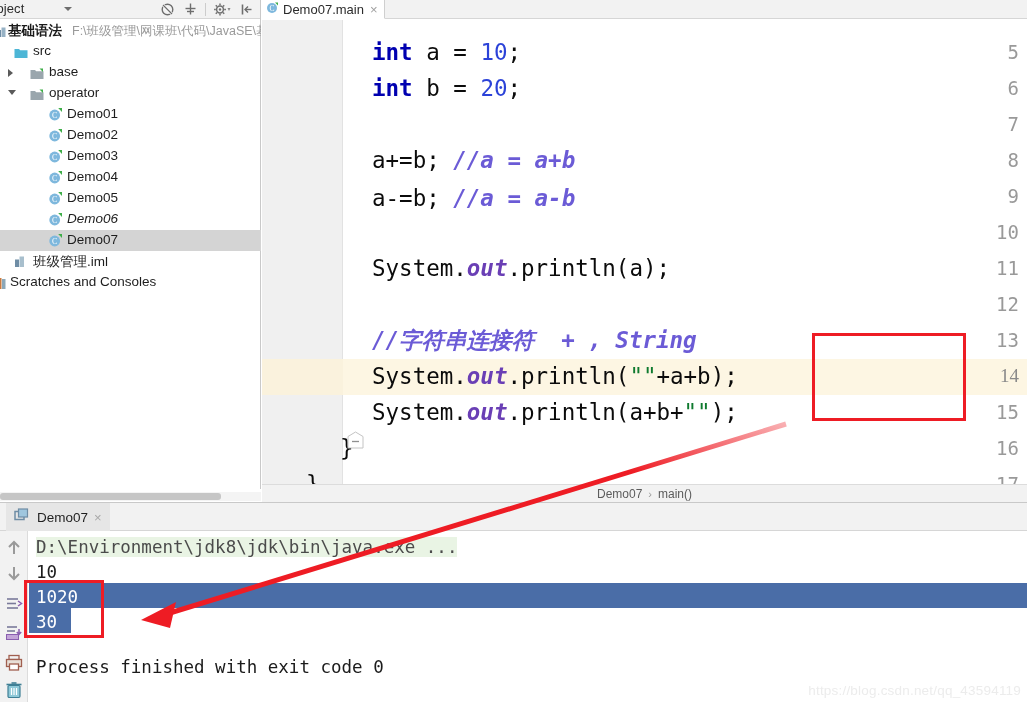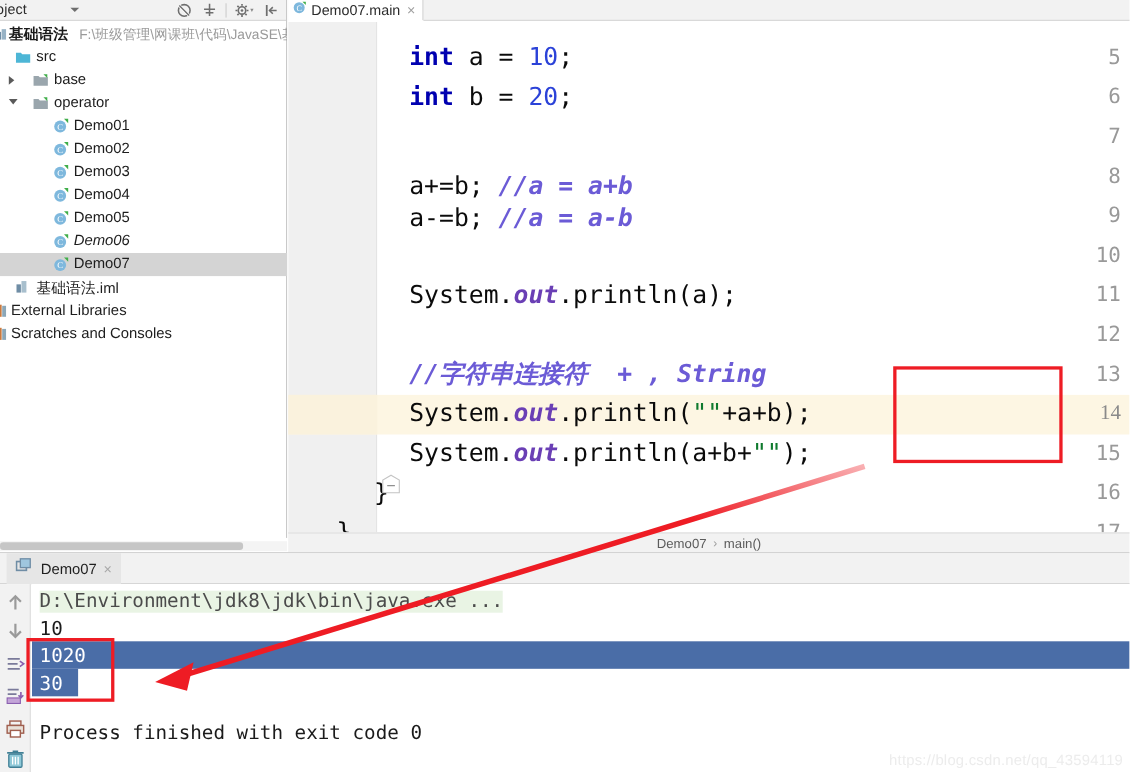--- a/index.html
+++ b/index.html
@@ -427,29 +427,21 @@
               <text x="6.7" y="11" font-size="8" font-family="Liberation Serif, serif" fill="#ffffff" text-anchor="middle">C</text>
               <path d="M10.2 1 L14 1 L14 5 Z" fill="#3fae49"></path>
             </svg></span>
           <span class="tree-label" style="left: 67px;">Demo07</span>
         </div>
         <div class="tree-row">
           <span class="class-ico" style="left: 14px;"><svg width="14" height="13" viewBox="0 0 14 13">
               <rect x="1" y="4.5" width="4" height="7.5" fill="#6f8da5"></rect>
               <rect x="5.5" y="1.5" width="4.5" height="10.5" fill="#a8bfcd"></rect>
             </svg></span>
-          <span class="tree-label" style="left: 33px;">基础语法.iml</span>
-        </div>
-        <div class="tree-row">
-          <span class="lib-ico"><svg width="13" height="13" viewBox="0 0 13 13">
-              <rect x="1" y="1" width="3" height="11" fill="#b0522c"></rect>
-              <rect x="4.5" y="1" width="3" height="11" fill="#c97a3f"></rect>
-              <rect x="8" y="2" width="3.5" height="10" fill="#8ba7b8"></rect>
-            </svg></span>
-          <span class="tree-label" style="left: 10px;">External Libraries</span>
+          <span class="tree-label" style="left: 33px;">班级管理.iml</span>
         </div>
         <div class="tree-row">
           <span class="lib-ico"><svg width="13" height="13" viewBox="0 0 13 13">
               <rect x="1" y="1" width="3" height="11" fill="#b0522c"></rect>
               <rect x="4.5" y="1" width="3" height="11" fill="#c97a3f"></rect>
               <rect x="8" y="2" width="3.5" height="10" fill="#8ba7b8"></rect>
             </svg></span>
           <span class="tree-label" style="left: 10px;">Scratches and Consoles</span>
         </div>
       </div>
@@ -492,21 +484,21 @@
           <div class="lnum" style="top: 266px;">12</div>
           <div class="lnum" style="top: 302px;">13</div>
           <div class="lnum current" style="top: 338px; font-family: Liberation Serif, serif;">14</div>
           <div class="lnum" style="top: 374px;">15</div>
           <div class="lnum" style="top: 410px;">16</div>
           <div class="lnum" style="top: 446px;">17</div>
         </div>
       <div id="code-host">
           <div class="code-line" style="top: 14px; left: 110px;"><span class="kw">int</span> a = <span class="num">10</span>;</div>
           <div class="code-line" style="top: 50px; left: 110px;"><span class="kw">int</span> b = <span class="num">20</span>;</div>
-          <div class="code-line" style="top: 122px; left: 110px; margin-top: 9px;">a+=b; <span class="cmt">//a = a+b</span></div>
+          <div class="code-line" style="top: 122px; left: 110px;">a+=b; <span class="cmt">//a = a+b</span></div>
           <div class="code-line" style="top: 160px; left: 110px;">a-=b; <span class="cmt">//a = a-b</span></div>
           <div class="code-line" style="top: 230px; left: 110px;">System.<span class="fld">out</span>.println(a);</div>
           <div class="code-line" style="top: 302px; left: 110px;"><span class="cmt">//字符串连接符  + , String</span></div>
           <div class="code-line" style="top: 338px; left: 110px;">System.<span class="fld">out</span>.println(<span class="str">""</span>+a+b);</div>
           <div class="code-line" style="top: 374px; left: 110px;">System.<span class="fld">out</span>.println(a+b+<span class="str">""</span>);</div>
           <div class="code-line" style="top: 410px; left: 78px;">}</div>
           <div class="code-line" style="top: 446px; left: 44px;">}</div>
         </div>
 
       <span id="fold-marker">

